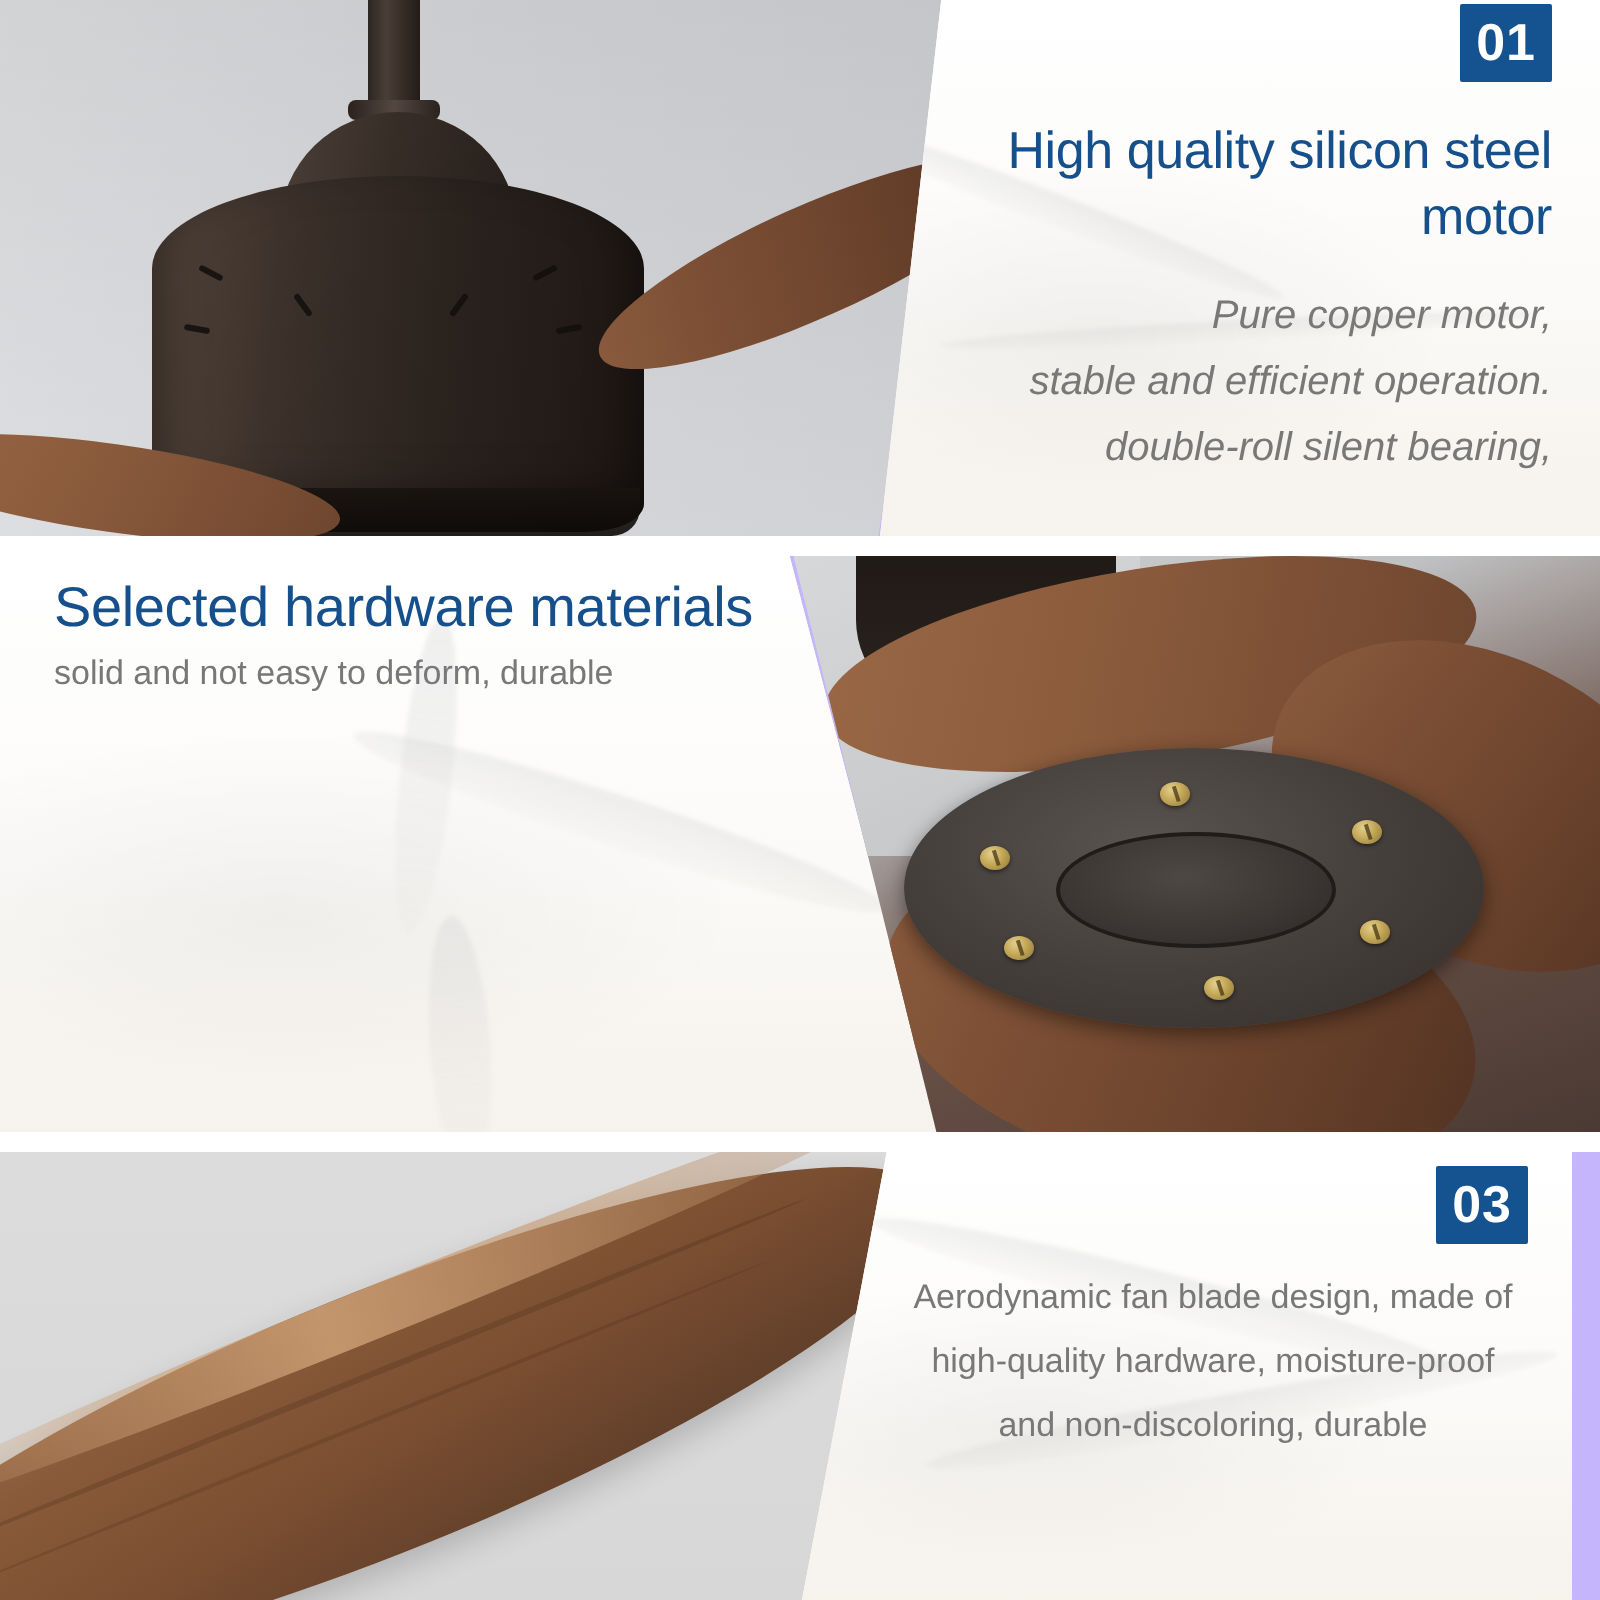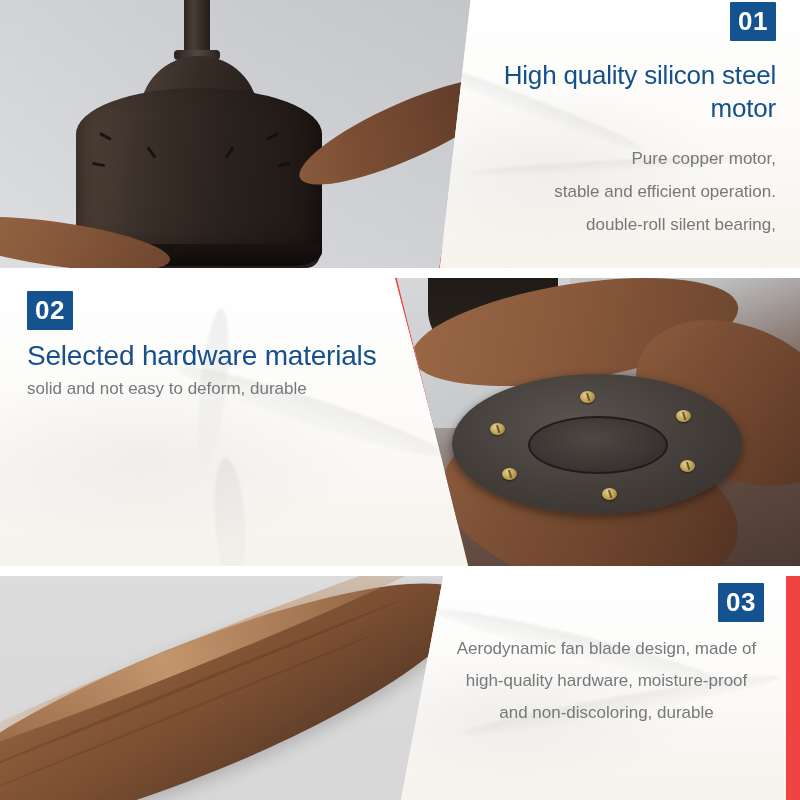--- a/index.html
+++ b/index.html
@@ -14,21 +14,21 @@
     position: relative;
     width: 800px; height: 800px;
     background: #ffffff;
   }
 
   
   .panel {
     position: absolute;
     left: 0; width: 800px;
     overflow: hidden;
-    background: #ef4444;
+    background: #c4b5fd;
   }
   #panel-1 { top: 0px;   height: 268px; }
   #panel-2 { top: 278px; height: 288px; }
   #panel-3 { top: 576px; height: 224px; }
 
   
   .photo {
     position: absolute;
     top: 0; height: 100%;
     overflow: hidden;
@@ -176,21 +176,21 @@
     letter-spacing: -.2px;
   }
   .body {
     color: #787878;
   }
 
   
   #text-1 .content { padding: 0 24px 0 0; }
   #text-1 .badge-wrap { margin-top: 2px; }
   #text-1 .headline { font-size: 26px; line-height: 33px; margin-top: 18px; }
-  #text-1 .body { font-size: 17px; line-height: 33px; margin-top: 17px; }
+  #text-1 .body { font-size: 20px; line-height: 33px; margin-top: 17px; font-style: italic; }
 
   
   #text-2 .content { padding: 0 0 0 27px; }
   #text-2 .badge-wrap { margin-top: 13px; }
   #text-2 .headline { font-size: 28px; line-height: 31px; margin-top: 10px; }
   #text-2 .body { font-size: 17px; line-height: 35px; margin-top: 17px; }
 
   
   #text-3 .content { padding: 0 22px 0 48px; }
   #text-3 .badge-wrap { margin-top: 7px; text-align: right; }
@@ -259,23 +259,20 @@
   <div class="gap" id="gap-1"></div>
 
   <div class="panel" id="panel-2">
 
     <div class="textside" id="text-2">
       <div class="ghost-sheen"></div>
       <div class="ghost" style="left:170px;top:120px;width:280px;height:26px;transform:rotate(18deg);"></div>
       <div class="ghost" style="left:200px;top:30px;width:26px;height:160px;transform:rotate(6deg);"></div>
       <div class="ghost" style="left:215px;top:180px;width:30px;height:130px;transform:rotate(-4deg);"></div>
       <div class="content">
-        <div class="badge-wrap">
-          <span class="badge">02</span>
-        </div>
         <div class="headline">Selected hardware materials</div>
         <div class="body" style="margin-top:0">solid and not easy to deform, durable</div>
       </div>
     </div>
 
     <div class="photo" id="photo-2">
       <div class="photo-inner">
 
         <div style="position:absolute;left:0;top:0;width:190px;height:150px;
              background:linear-gradient(160deg,#d7d8da,#c4c5c7);"></div>

